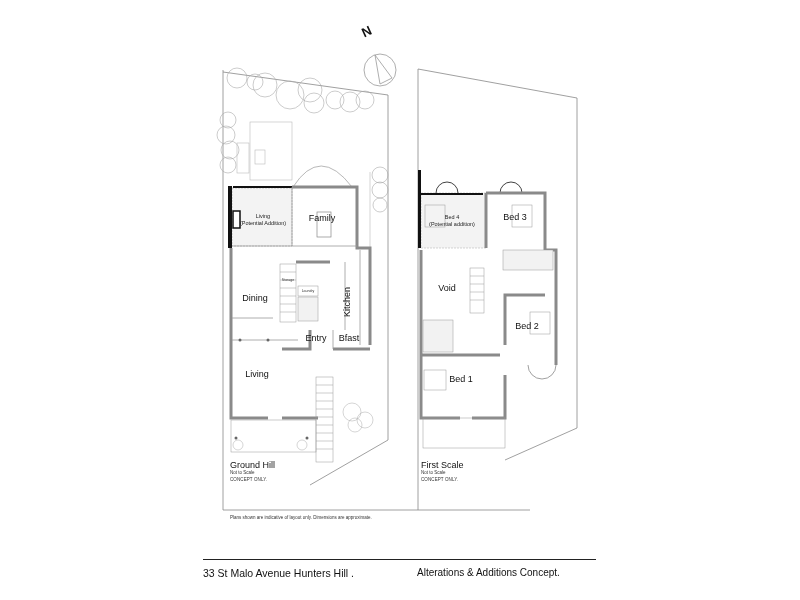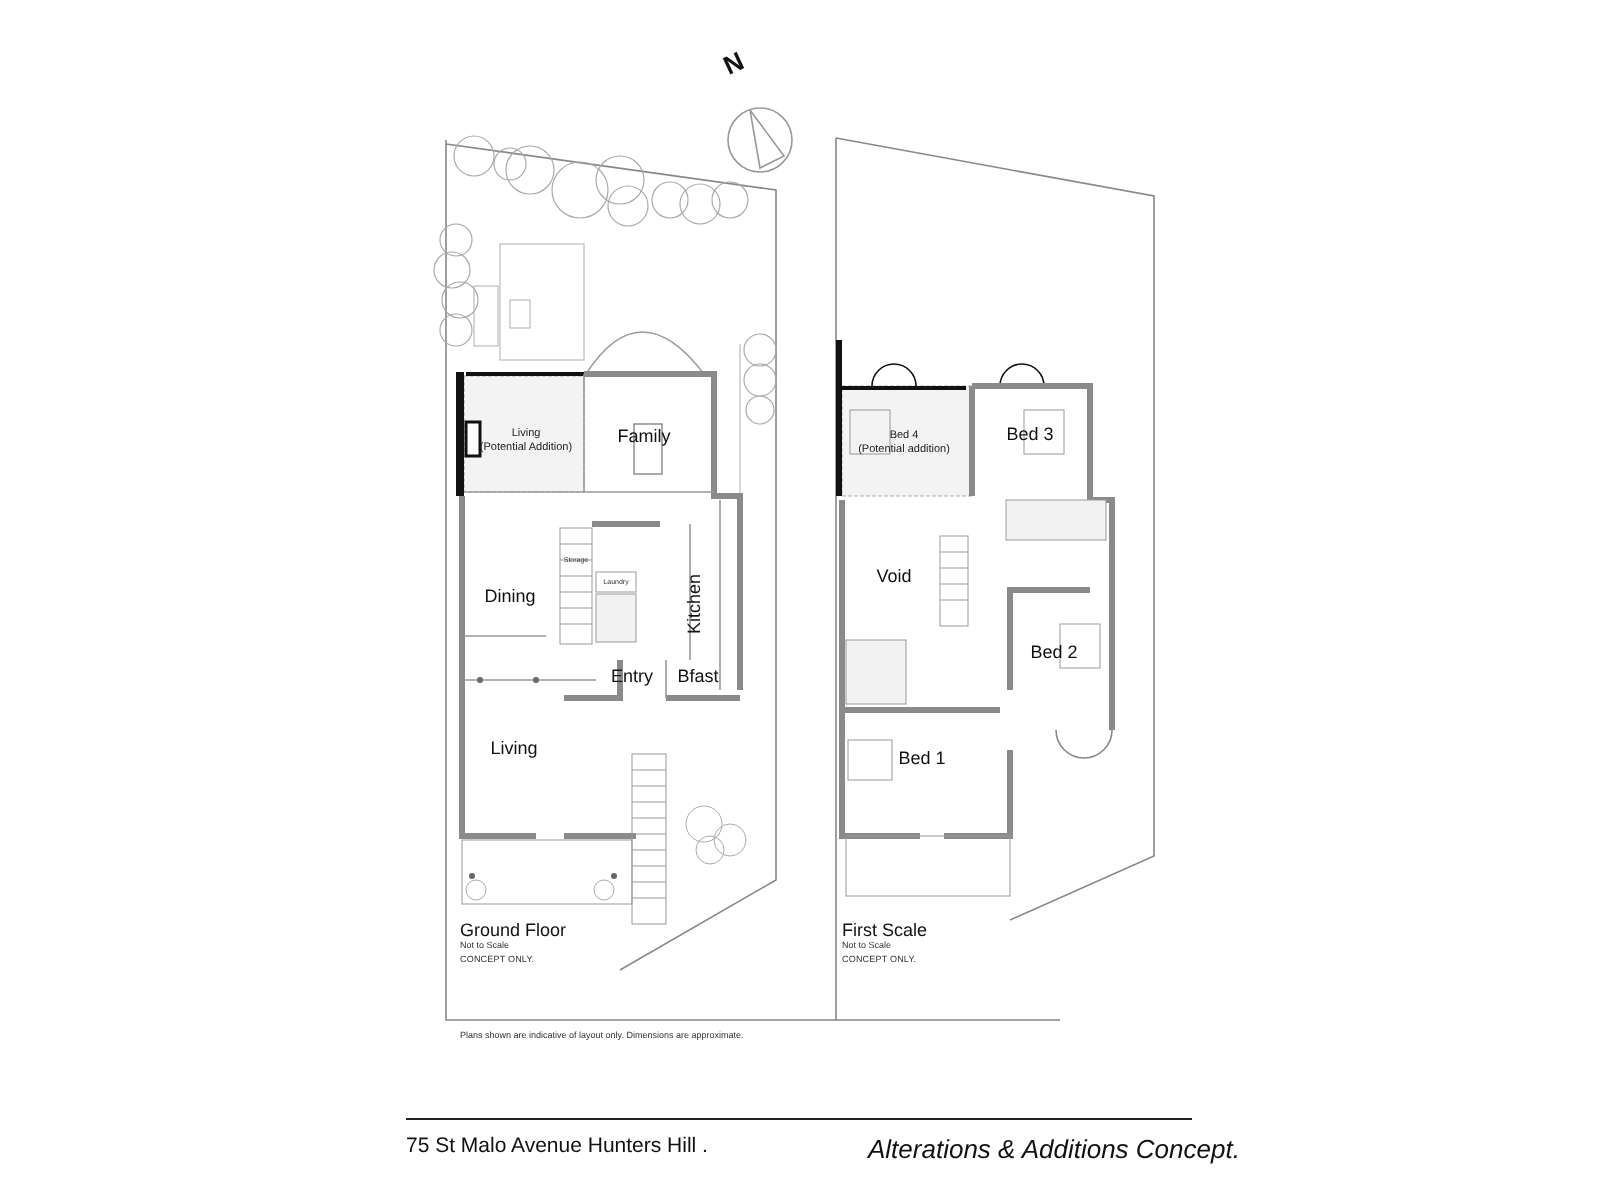--- a/index.html
+++ b/index.html
@@ -7,21 +7,21 @@
     svg.plan { position:absolute; left:0; top:0; }
     .room-label { font-family:"Liberation Sans", sans-serif; font-size:9px; fill:#111; }
     .room-small { font-family:"Liberation Sans", sans-serif; font-size:5.5px; fill:#222; }
     .tiny { font-family:"Liberation Sans", sans-serif; font-size:3.5px; fill:#333; }
     .floor-title { position:absolute; font-size:9px; color:#111; }
     .floor-sub { position:absolute; font-size:4.5px; color:#333; }
     .concept { position:absolute; font-size:4.5px; color:#333; letter-spacing:0.1px; }
     .disclaimer { position:absolute; left:230px; top:515px; font-size:4.5px; color:#333; }
     .footer-rule { position:absolute; left:203px; top:559px; width:393px; height:1px; background:#222; }
     .footer-left { position:absolute; left:203px; top:567px; font-size:10.5px; color:#111; }
-    .footer-right { position:absolute; left:434px; top:567px; font-size:13px; color:#111;font-style:italic; }
+    .footer-right { position:absolute; left:417px; top:567px; font-size:10px; color:#111; }
     .north { position:absolute; left:362px; top:24px; font-size:13px; font-weight:bold; transform:rotate(-25deg); color:#111; }
   </style>
 </head>
 <body>
 
 <div class="north">N</div>
 
 <svg class="plan" width="800" height="600" viewBox="0 0 800 600">
 
   <g stroke="#999" fill="none" stroke-width="0.8">
@@ -172,25 +172,25 @@
 
     <text class="room-small" x="452" y="219" text-anchor="middle">Bed 4</text>
     <text class="room-small" x="452" y="226" text-anchor="middle">(Potential addition)</text>
     <text class="room-label" x="515" y="220" text-anchor="middle">Bed 3</text>
     <text class="room-label" x="447" y="291" text-anchor="middle">Void</text>
     <text class="room-label" x="527" y="329" text-anchor="middle">Bed 2</text>
     <text class="room-label" x="461" y="382" text-anchor="middle">Bed 1</text>
   </g>
 </svg>
 
-<div class="floor-title" style="left:230px;top:460px;">Ground Floor</div>
+<div class="floor-title" style="left:230px;top:460px;">Ground Hill</div>
 <div class="floor-sub" style="left:230px;top:470px;">Not to Scale</div>
 <div class="concept" style="left:230px;top:477px;">CONCEPT ONLY.</div>
 
 <div class="floor-title" style="left:421px;top:460px;">First Scale</div>
 <div class="floor-sub" style="left:421px;top:470px;">Not to Scale</div>
 <div class="concept" style="left:421px;top:477px;">CONCEPT ONLY.</div>
 
 <div class="disclaimer">Plans shown are indicative of layout only. Dimensions are approximate.</div>
 
 <div class="footer-rule"></div>
-<div class="footer-left">75 St Malo Avenue Hunters Hill .</div>
+<div class="footer-left">33 St Malo Avenue Hunters Hill .</div>
 <div class="footer-right">Alterations &amp; Additions Concept.</div>
 
 </body></html>

